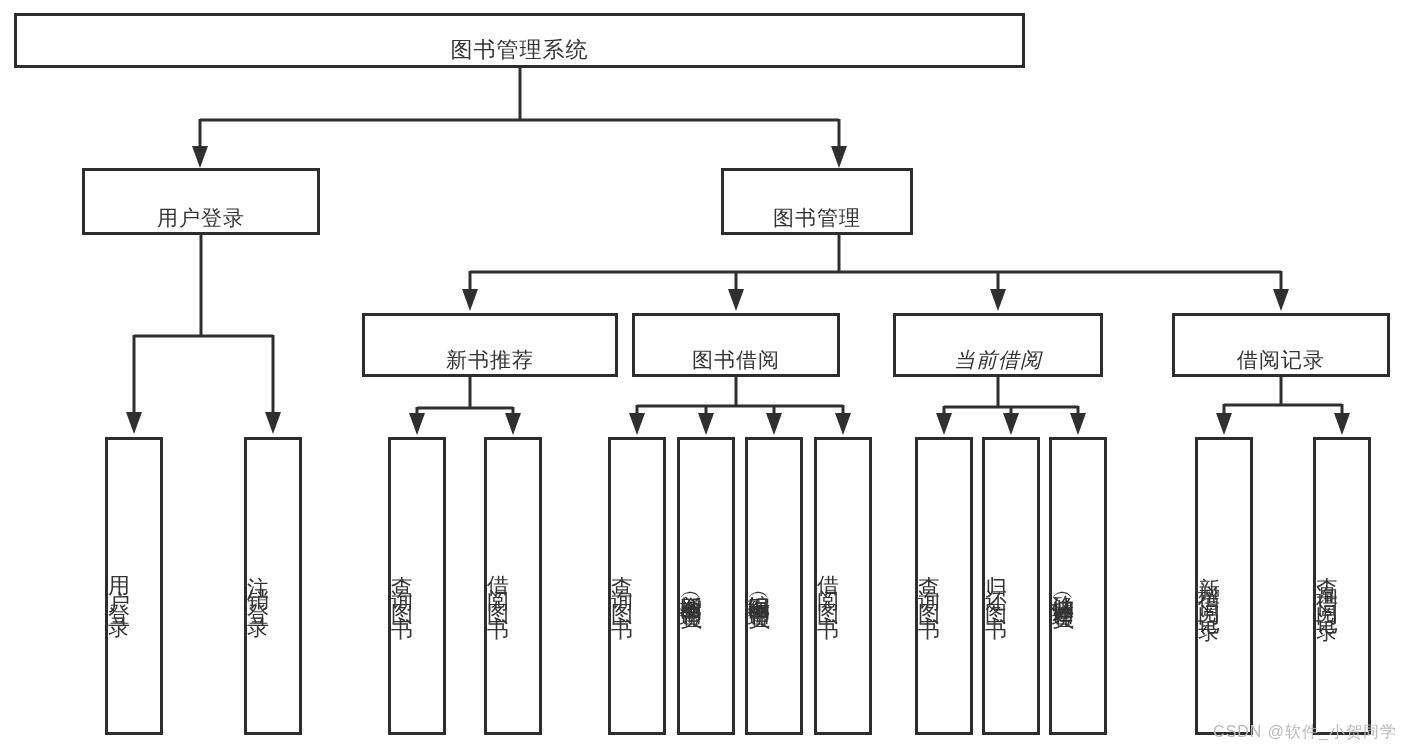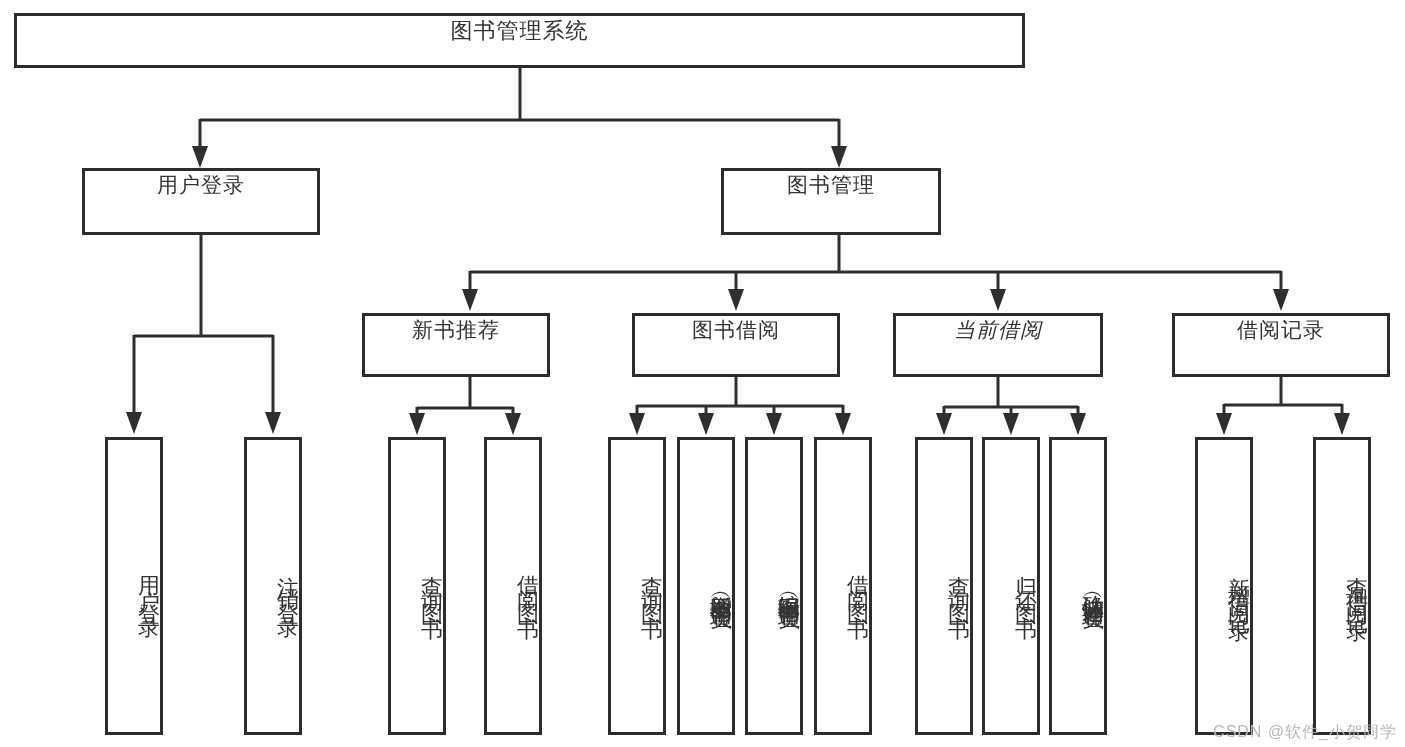--- a/index.html
+++ b/index.html
@@ -16,21 +16,21 @@
     position: absolute;
     left: 0; top: 0;
     width: 1405px; height: 747px;
   }
   .box {
     position: absolute;
     box-sizing: border-box;
     border: 3px solid #2d2d2d;
     background: #ffffff;
     display: flex;
-    align-items: flex-start;
+    align-items: flex-end;
     justify-content: center;
     color: #333333;
   }
   .hlabel { font-size: 21px; letter-spacing: 1px; white-space: nowrap; }
   .root-label { font-size: 22px; }
   .vbox {
     writing-mode: vertical-rl;
     text-orientation: upright;
     font-size: 22px;
     line-height: 1;
@@ -116,25 +116,25 @@
     </g>
   </svg>
 
   <div class="box" style="left:14px; top:13px; width:1011px; height:55px;">
     <span class="hlabel root-label">图书管理系统</span>
   </div>
 
   <div class="box" style="left:82px; top:168px; width:238px; height:67px;">
     <span class="hlabel">用户登录</span>
   </div>
-  <div class="box" style="left:721px; top:168px; width:220px; height:67px;">
+  <div class="box" style="left:721px; top:168px; width:192px; height:67px;">
     <span class="hlabel">图书管理</span>
   </div>
 
-  <div class="box" style="left:362px; top:313px; width:188px; height:64px;">
+  <div class="box" style="left:362px; top:313px; width:256px; height:64px;">
     <span class="hlabel">新书推荐</span>
   </div>
   <div class="box" style="left:632px; top:313px; width:208px; height:64px;">
     <span class="hlabel">图书借阅</span>
   </div>
   <div class="box" style="left:893px; top:313px; width:210px; height:64px;font-style:italic;">
     <span class="hlabel">当前借阅</span>
   </div>
   <div class="box" style="left:1172px; top:313px; width:218px; height:64px;">
     <span class="hlabel">借阅记录</span>

